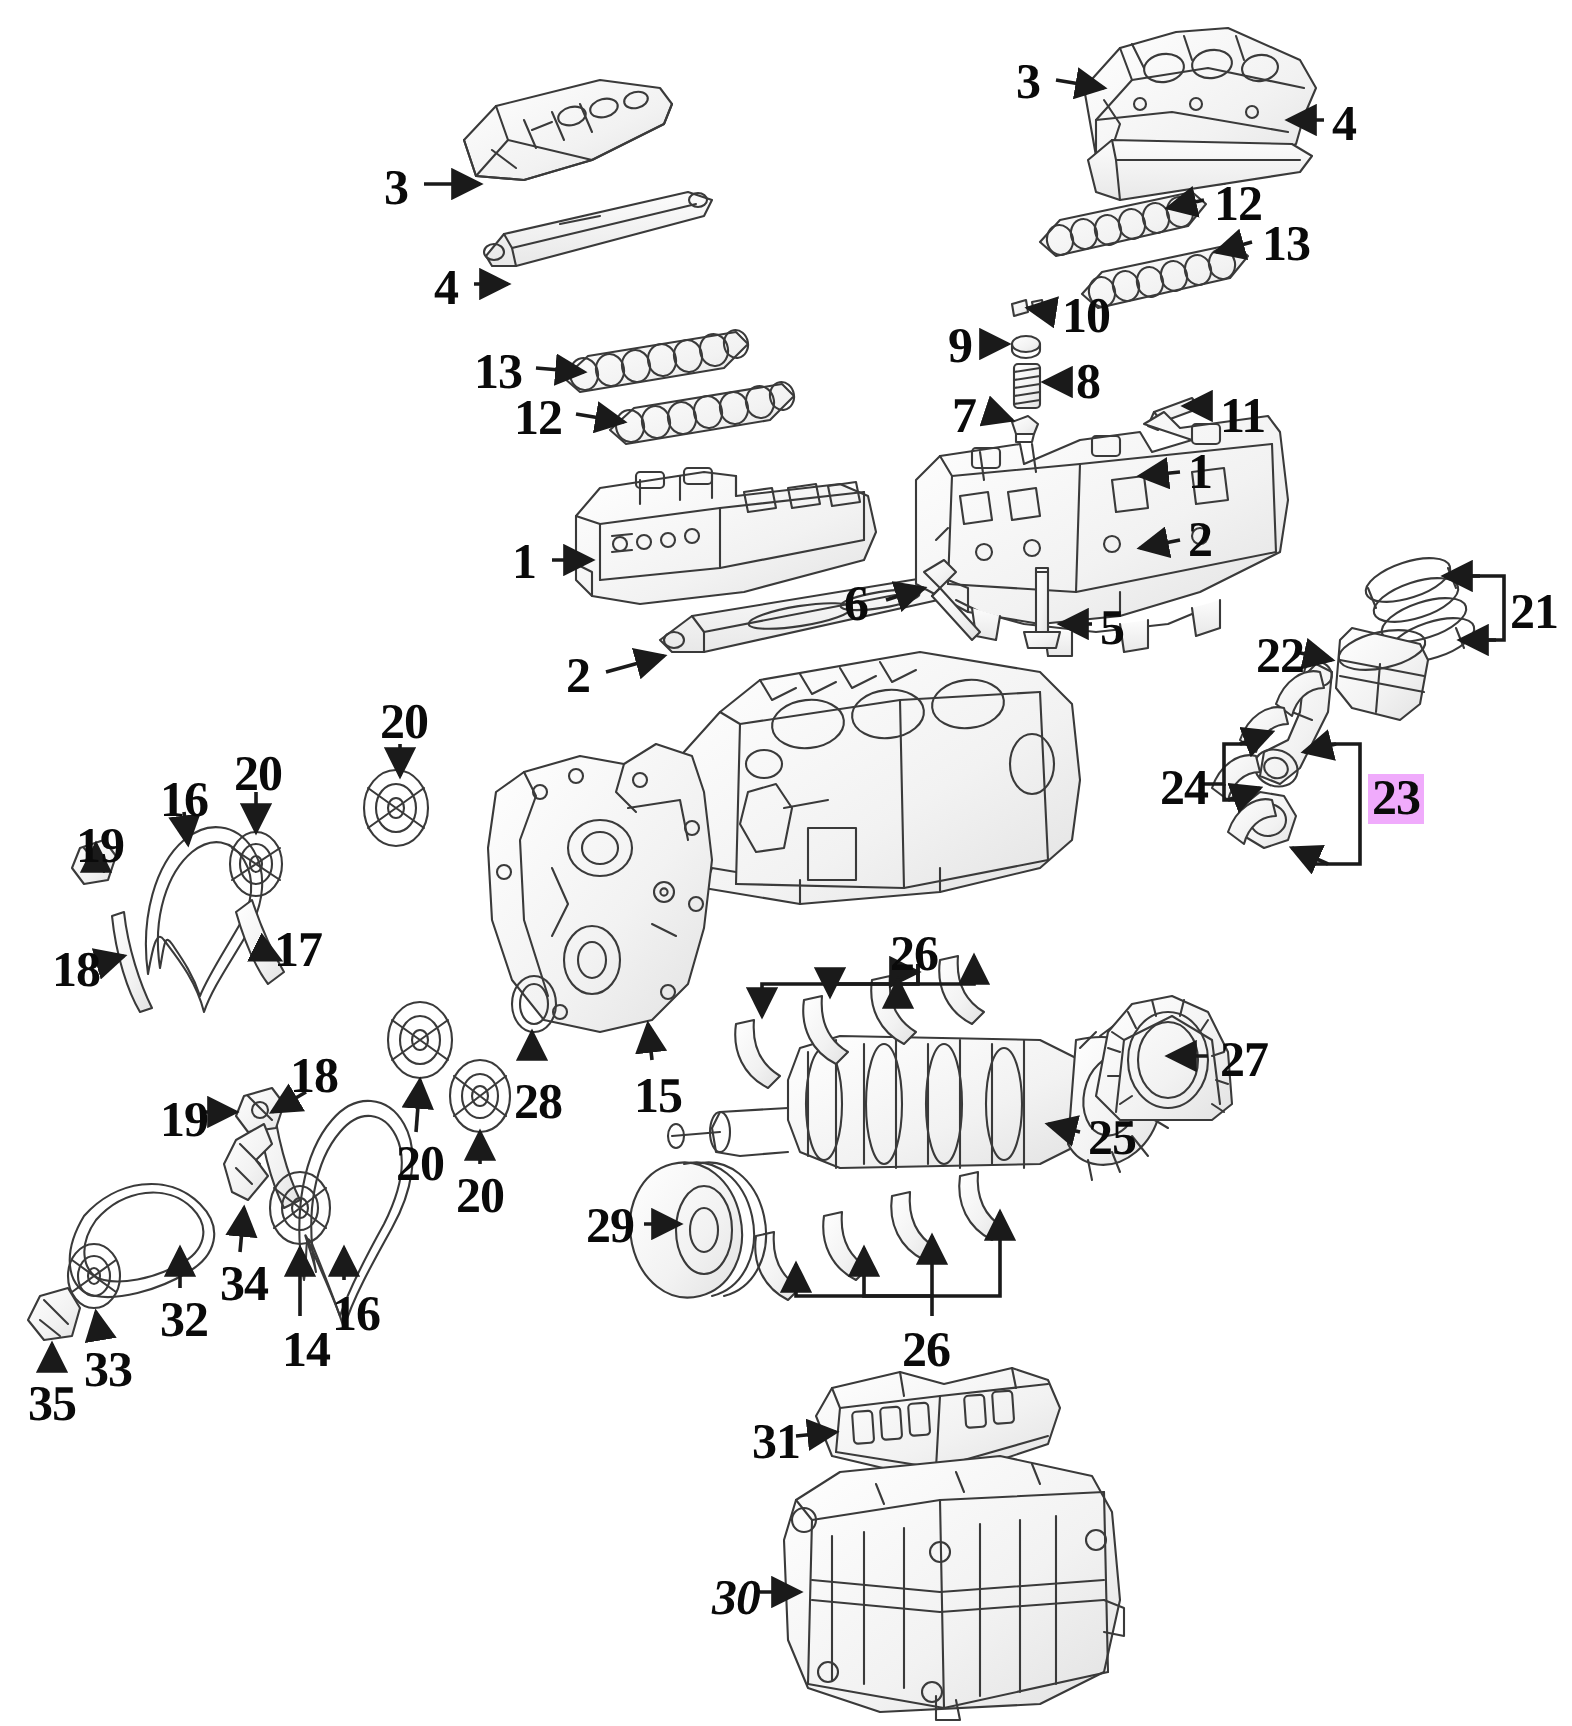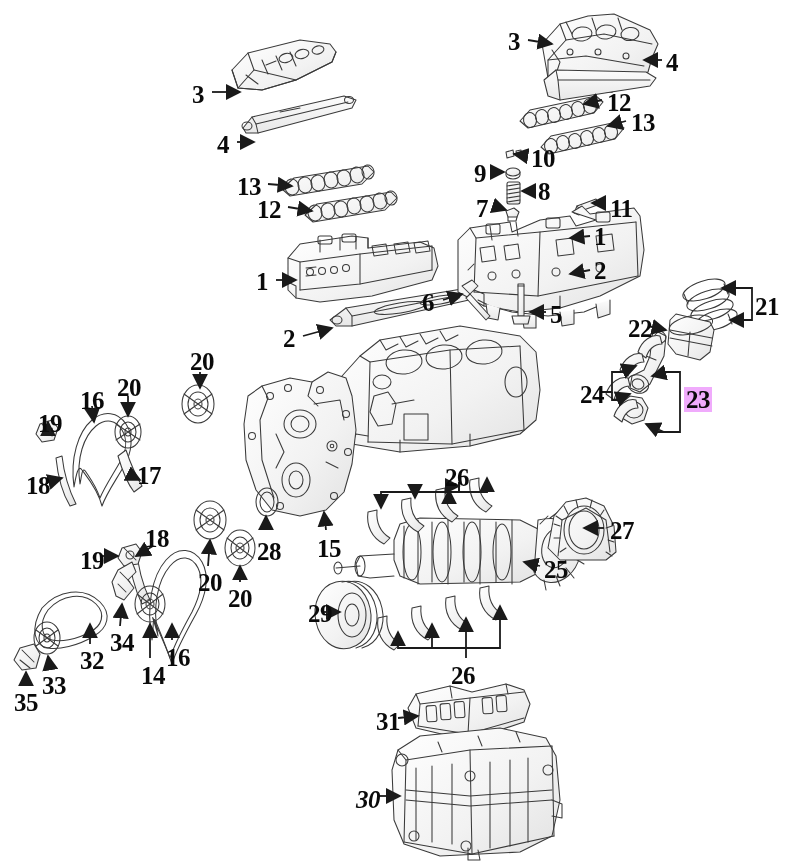--- a/index.html
+++ b/index.html
@@ -697,18 +697,18 @@
   <div class="lbl" style="left:228px;top:586px;">20</div>
   <div class="lbl" style="left:166px;top:645px;">16</div>
   <div class="lbl" style="left:141px;top:663px;text-align:center;">14</div>
   <div class="lbl" style="left:110px;top:630px;">34</div>
   <div class="lbl" style="left:80px;top:648px;">32</div>
   <div class="lbl" style="left:42px;top:673px;">33</div>
   <div class="lbl" style="left:14px;top:690px;text-align:right;">35</div>
   <div class="lbl" style="left:445px;top:465px;">26</div>
   <div class="lbl" style="left:610px;top:518px;">27</div>
   <div class="lbl" style="left:544px;top:557px;">25</div>
-  <div class="lbl" style="left:308px;top:601px;">29</div>
+  <div class="lbl" style="left:293px;top:601px;">29</div>
   <div class="lbl" style="left:451px;top:663px;">26</div>
   <div class="lbl" style="left:376px;top:709px;">31</div>
   <div class="lbl" style="left:356px;top:787px;font-style:italic;">30</div>
 
 </div>
 
 </body></html>

